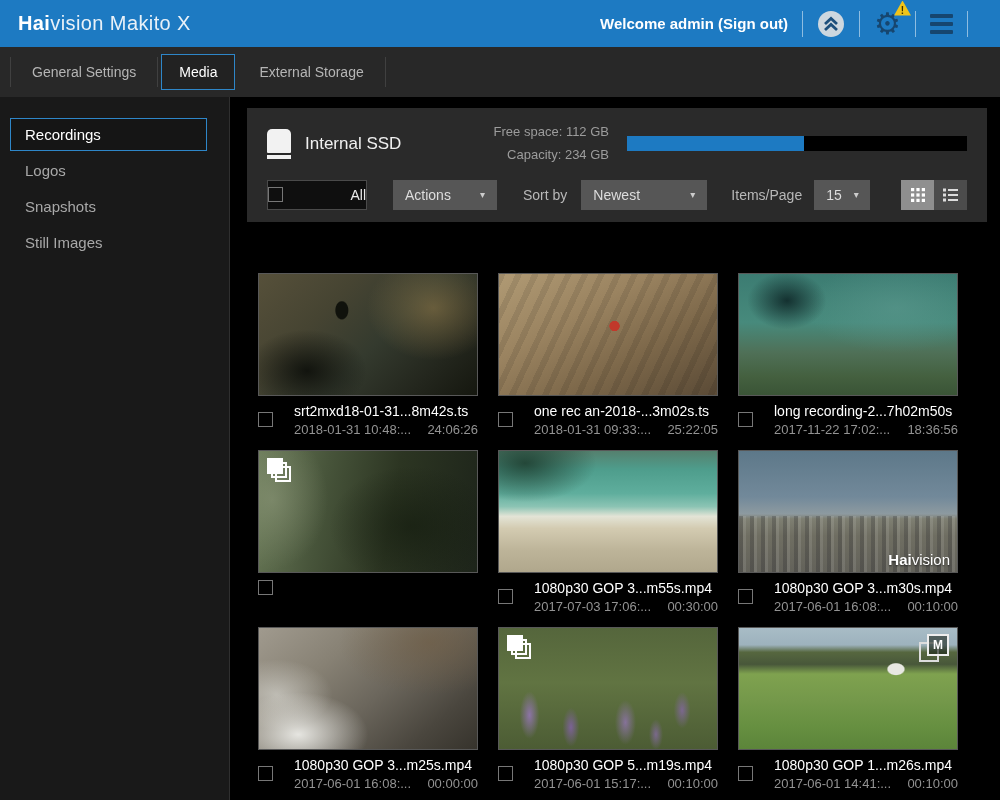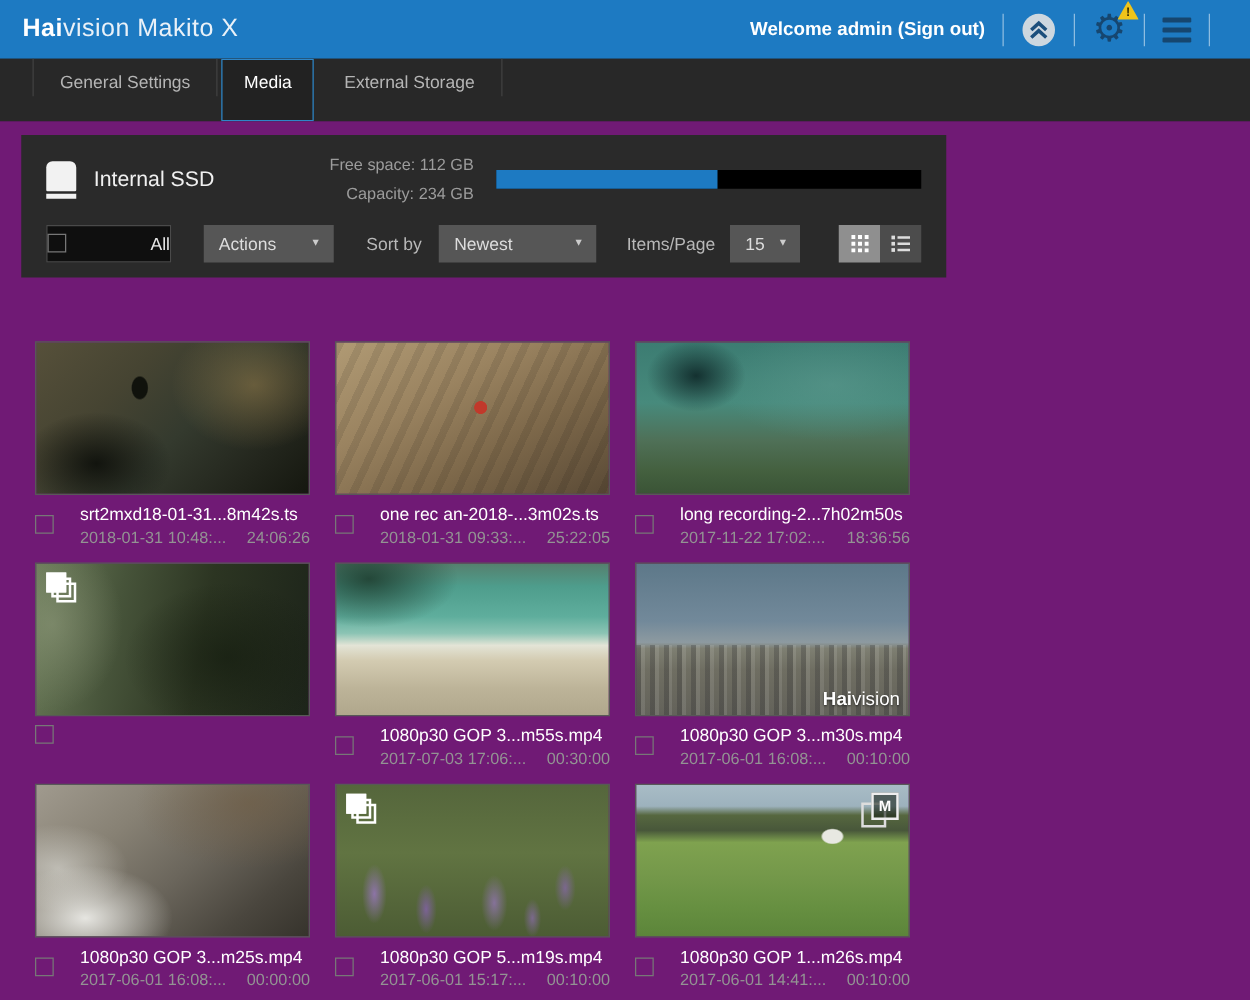--- a/index.html
+++ b/index.html
@@ -17,32 +17,32 @@
   .vdiv { width:1px; height:26px; background:rgba(255,255,255,.5); margin:0 14px; }
   .icon-btn { background:none; border:none; cursor:pointer; position:relative; display:flex; align-items:center; }
   .gear { font-family:"DejaVu Sans",sans-serif; font-size:30px; color:#16466f; line-height:30px; }
   .warn-tri { position:absolute; top:-8px; right:-10px; width:17px; height:15px; background:#f0c419;
               clip-path:polygon(50% 0,100% 100%,0 100%); display:flex; align-items:flex-end; justify-content:center; }
   .warn-tri span { font-size:10px; font-weight:bold; color:#3a3000; line-height:11px; }
   .burger { display:flex; flex-direction:column; gap:4px; }
   .burger i { display:block; width:23px; height:4px; background:#16466f; border-radius:1px; }
 
   
-  .tabbar { height:50px; background:#282828; display:flex; padding-left:26px; }
+  .tabbar { height:50px; background:#282828; display:flex; align-items:center; padding-left:10px; }
   .tabdiv { width:1px; height:30px; background:#404040; }
   .tab { color:#b5b5b5; font-size:14px; padding:9px 17px; cursor:pointer; margin:0 3px; border:1px solid transparent; }
   .tab.active { color:#ffffff; border:1px solid #2e86c8; background:#222222; }
 
   
   .content { display:flex; height:703px; }
   .sidebar { width:230px; background:#191919; border-right:1px solid #2f2f2f; padding-top:21px; }
   .side-item { color:#a8a8a8; font-size:15px; padding:7px 14px; margin:0 22px 3px 10px; border:1px solid transparent; cursor:pointer; }
   .side-item.active { color:#ffffff; border:1px solid #2e86c8; background:#151515; }
 
-  .main { flex:1; padding:11px 0 0 17px; background:#701a75; }
+  .main { flex:1; padding:11px 0 0 17px; background:#000000; }
 
   
   .panel-header { width:740px; background:#2a2a2a; padding:13px 20px 12px 20px; }
   .ph-row1 { display:flex; align-items:center; }
   .disk-icon { width:24px; }
   .disk-icon .body { height:24px; background:#f2f2f2; border-radius:5px 5px 1px 1px; }
   .disk-icon .base { height:4px; background:#f2f2f2; margin-top:2px; }
   .ssd-title { color:#f0f0f0; font-size:17px; margin-left:14px; }
   .space-info { margin-left:auto; text-align:right; color:#9c9c9c; font-size:13px; line-height:1.75; }
   .usage-bar { width:340px; height:15px; background:#000000; margin-left:18px; }
@@ -170,20 +170,26 @@
 <nav class="tabbar">
   <span class="tabdiv"></span>
   <div class="tab">General Settings</div>
   <span class="tabdiv"></span>
   <div class="tab active">Media</div>
   <div class="tab">External Storage</div>
   <span class="tabdiv"></span>
 </nav>
 
 <div class="content">
+  <aside class="sidebar">
+    <div class="side-item active">Recordings</div>
+    <div class="side-item">Logos</div>
+    <div class="side-item">Snapshots</div>
+    <div class="side-item">Still Images</div>
+  </aside>
 
   <main class="main">
     <section class="panel-header">
       <div class="ph-row1">
         <div class="disk-icon">
             <div class="body"></div>
             <div class="base"></div>
           </div>
         <div class="ssd-title">Internal SSD</div>
         <div class="space-info">

